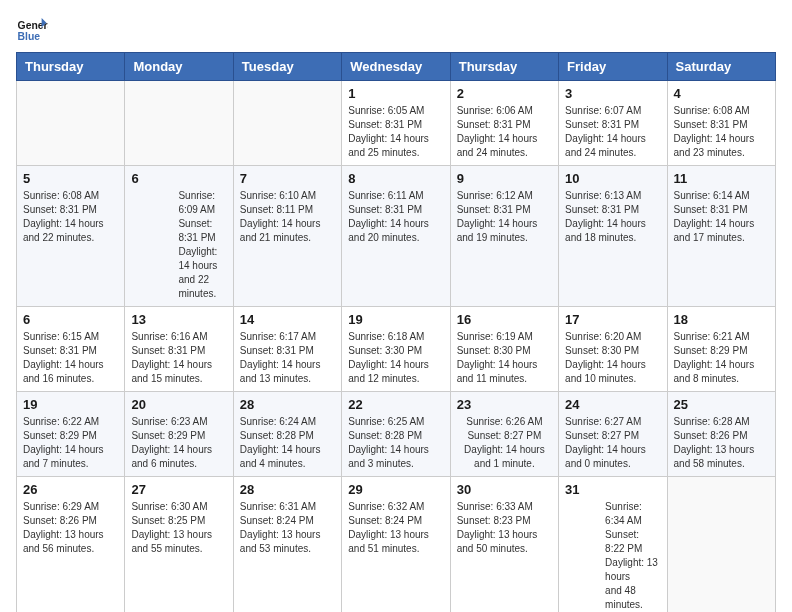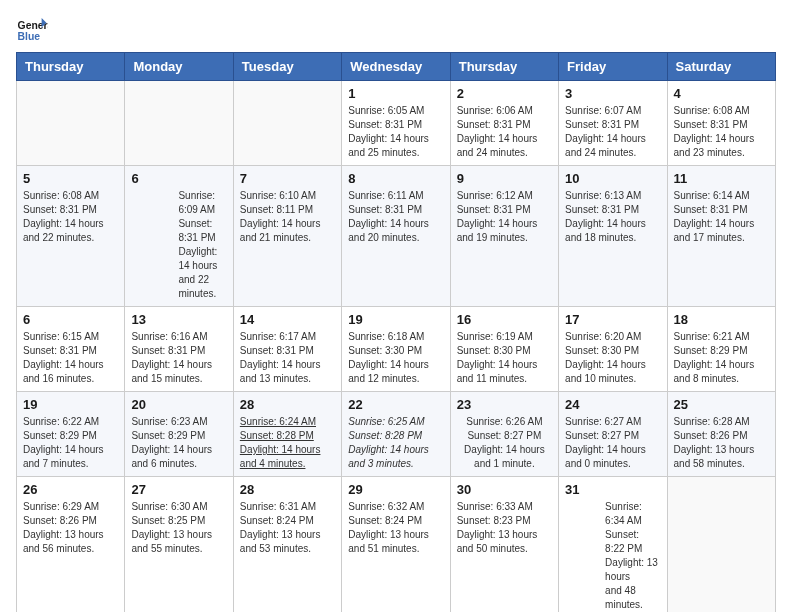--- a/index.html
+++ b/index.html
@@ -256,28 +256,28 @@
         </td>
         <td>
           <span class="day-number">20</span>
           <div class="day-info" style="white-space: pre-line;">Sunrise: 6:23 AM
 Sunset: 8:29 PM
 Daylight: 14 hours
 and 6 minutes.</div>
         </td>
         <td>
           <span class="day-number">28</span>
-          <div class="day-info" style="white-space: pre-line; text-decoration: underline;">Sunrise: 6:24 AM
+          <div class="day-info" style="white-space: pre-line;">Sunrise: 6:24 AM
 Sunset: 8:28 PM
 Daylight: 14 hours
 and 4 minutes.</div>
         </td>
         <td>
           <span class="day-number">22</span>
-          <div class="day-info" style="white-space: pre-line; font-style: italic;">Sunrise: 6:25 AM
+          <div class="day-info" style="white-space: pre-line;">Sunrise: 6:25 AM
 Sunset: 8:28 PM
 Daylight: 14 hours
 and 3 minutes.</div>
         </td>
         <td>
           <span class="day-number">23</span>
           <div class="day-info" style="white-space: pre-line; text-align: center;">Sunrise: 6:26 AM
 Sunset: 8:27 PM
 Daylight: 14 hours
 and 1 minute.</div>

